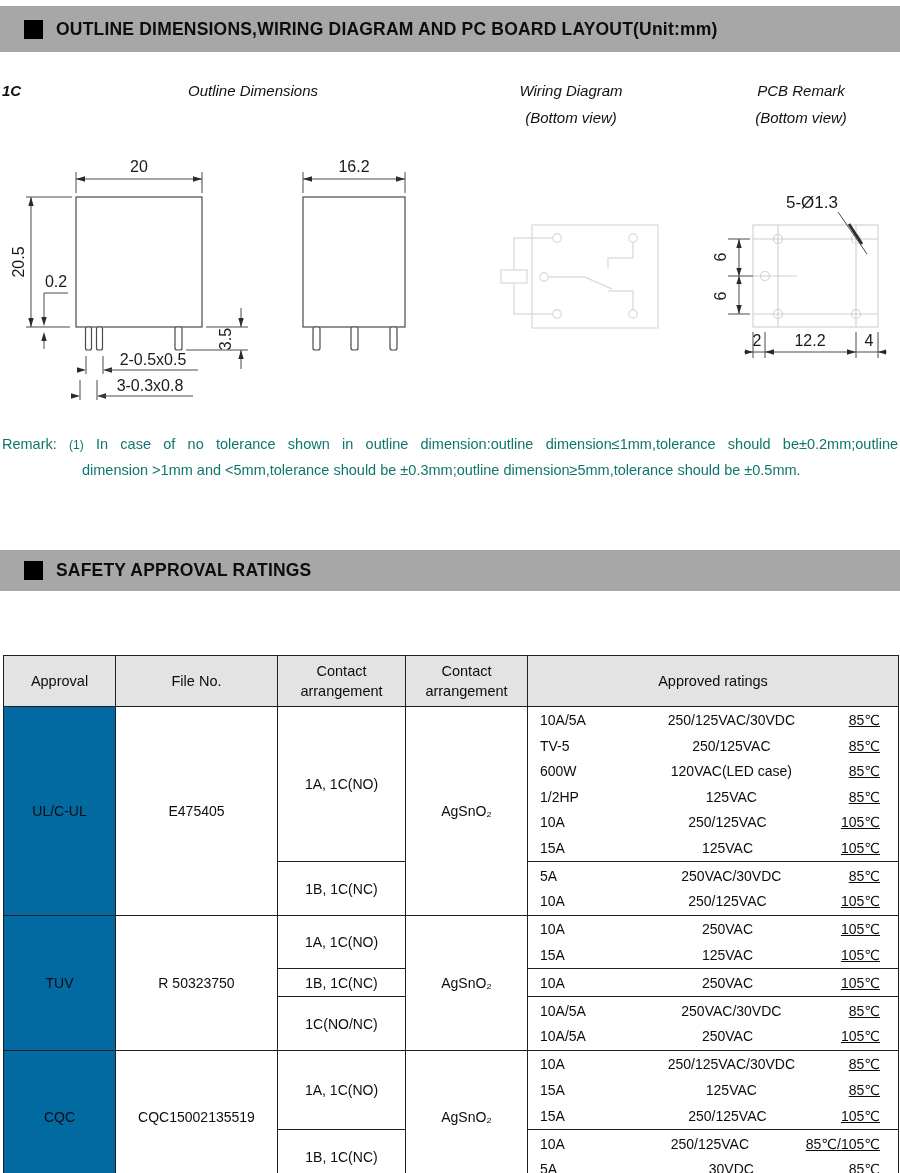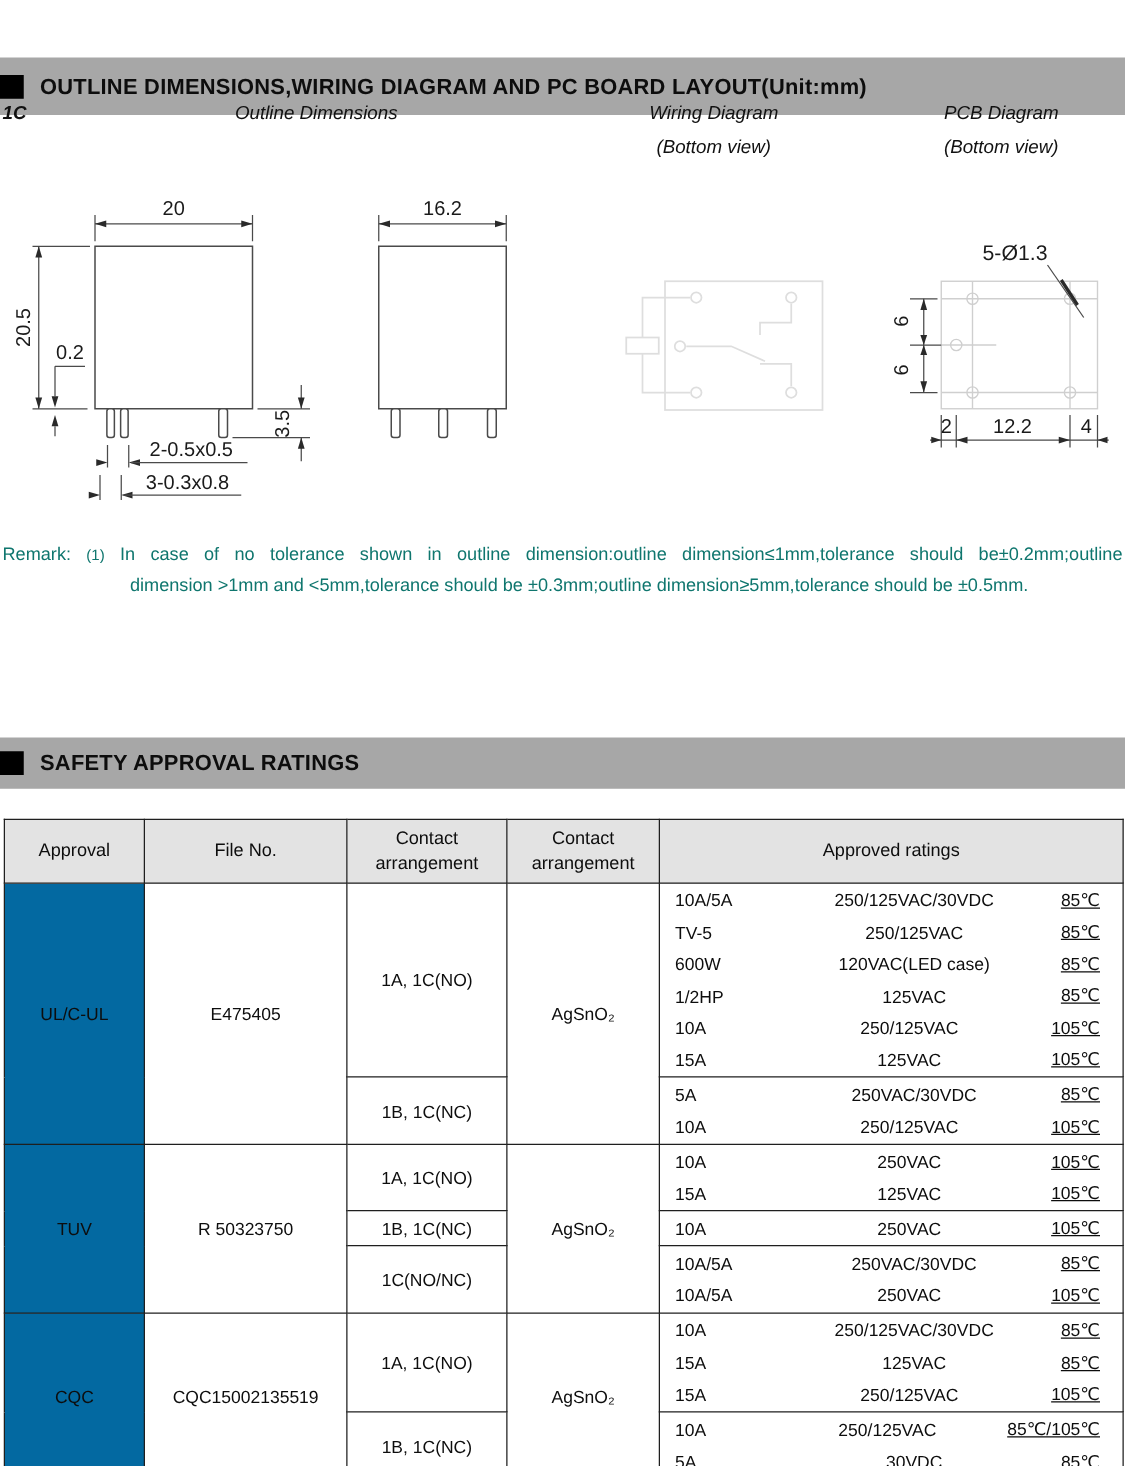--- a/index.html
+++ b/index.html
@@ -4,21 +4,21 @@
 <style>
   html,body { margin:0; padding:0; background:#fff; }
   .page {
     position:relative; width:900px; height:1173px; background:#ffffff;
     font-family:"Liberation Sans","DejaVu Sans",sans-serif; color:#111;
     overflow:hidden;
   }
   
   .bar {
     position:absolute; left:0; width:900px; background:#a7a7a7;
-    display:flex; align-items:center; box-sizing:border-box; margin-top:40px;
+    display:flex; align-items:center; box-sizing:border-box; padding-left:24px;
   }
   .bar .sq { width:19px; height:19px; background:#000; margin-right:13px; flex:0 0 auto; }
   .bar .bt { font-weight:bold; font-size:17.5px; color:#0d0d0d; letter-spacing:0.2px; }
   #bar1 { top:6px;  height:46px; }
   #bar2 { top:550px; height:41px; }
 
   
   .vlabel { position:absolute; font-size:15px; color:#111; text-align:center;font-style:italic; }
   #type-label { left:2px; top:82px; width:40px; text-align:left; font-weight:bold; }
   #lbl-outline { left:158px; top:82px; width:190px; }
@@ -33,21 +33,21 @@
   .bodyln { stroke:#4a4a4a; stroke-width:1.2; fill:#fff; }
   .ar  { fill:#2a2a2a; stroke:none; }
   .dt  { font-size:16px; fill:#1a1a1a; }
   .dt2 { font-size:17px; fill:#1a1a1a; }
   .lt  { stroke:#dedede; stroke-width:1.4; fill:none; }
   .pcl { stroke:#cfcfcf; stroke-width:1.1; fill:none; }
 
   
   #remark { position:absolute; left:2px; top:432px; width:896px; font-size:14.5px; line-height:24.6px; color:#0f766e; }
   #remark .jline { text-align:justify; text-align-last:justify; }
-  #remark .l2 { margin-left:102px; }
+  #remark .l2 { margin-left:80px; }
   #remark .l3 { margin-left:46px; }
   #remark .mk { font-size:12px; }
 
   
   #approval-table {
     position:absolute; left:3px; top:655px; width:895px;
     border-collapse:collapse; table-layout:fixed; font-size:14px; color:#0d0d0d;
   }
   #approval-table th, #approval-table td {
     border:1.5px solid #1f1f1f; text-align:center; vertical-align:middle;
@@ -68,21 +68,21 @@
 
   <div class="bar" id="bar1">
     <span class="sq"></span>
     <span class="bt">OUTLINE DIMENSIONS,WIRING DIAGRAM AND PC BOARD LAYOUT(Unit:mm)</span>
   </div>
 
   <div class="vlabel" id="type-label">1C</div>
   <div class="vlabel" id="lbl-outline">Outline Dimensions</div>
   <div class="vlabel" id="lbl-wiring">Wiring Diagram</div>
   <div class="vlabel" id="lbl-wiring-sub">(Bottom view)</div>
-  <div class="vlabel" id="lbl-pcb">PCB Diagram</div>
+  <div class="vlabel" id="lbl-pcb">PCB Remark</div>
   <div class="vlabel" id="lbl-pcb-sub">(Bottom view)</div>
 
   <svg id="drawings" width="900" height="262" viewBox="0 0 900 262">
 
     <g>
       <rect x="76" y="47" width="126" height="130" class="bodyln"></rect>
       <rect x="85.5" y="177" width="6" height="23" rx="2" class="bodyln"></rect>
       <rect x="96.5" y="177" width="6" height="23" rx="2" class="bodyln"></rect>
       <rect x="175" y="177" width="7" height="23" rx="2" class="bodyln"></rect>
 

